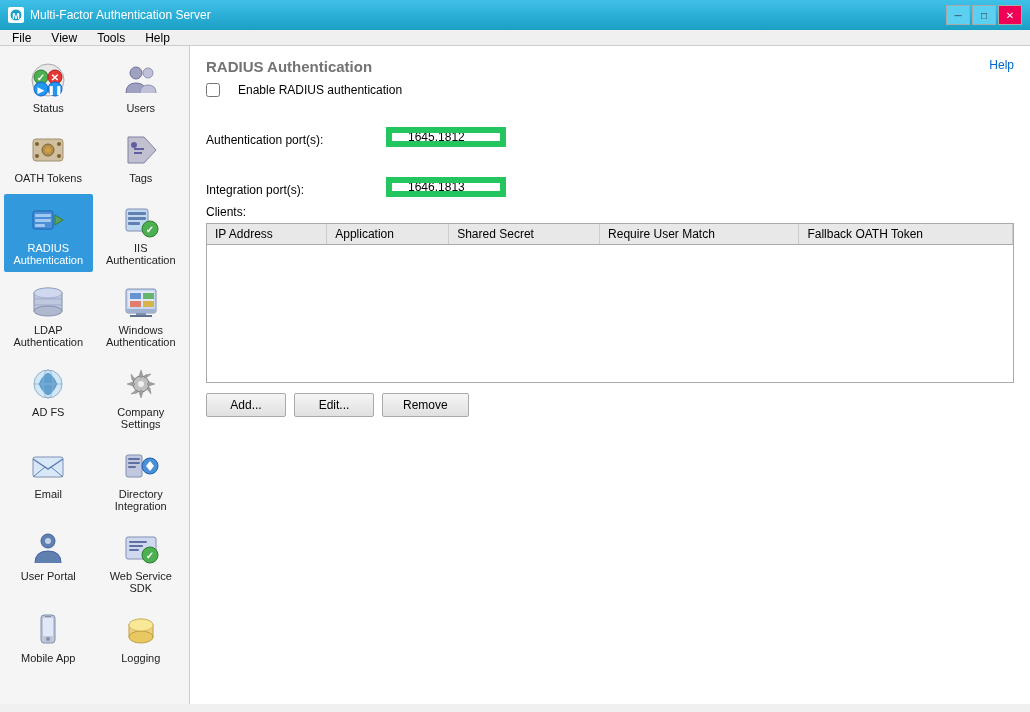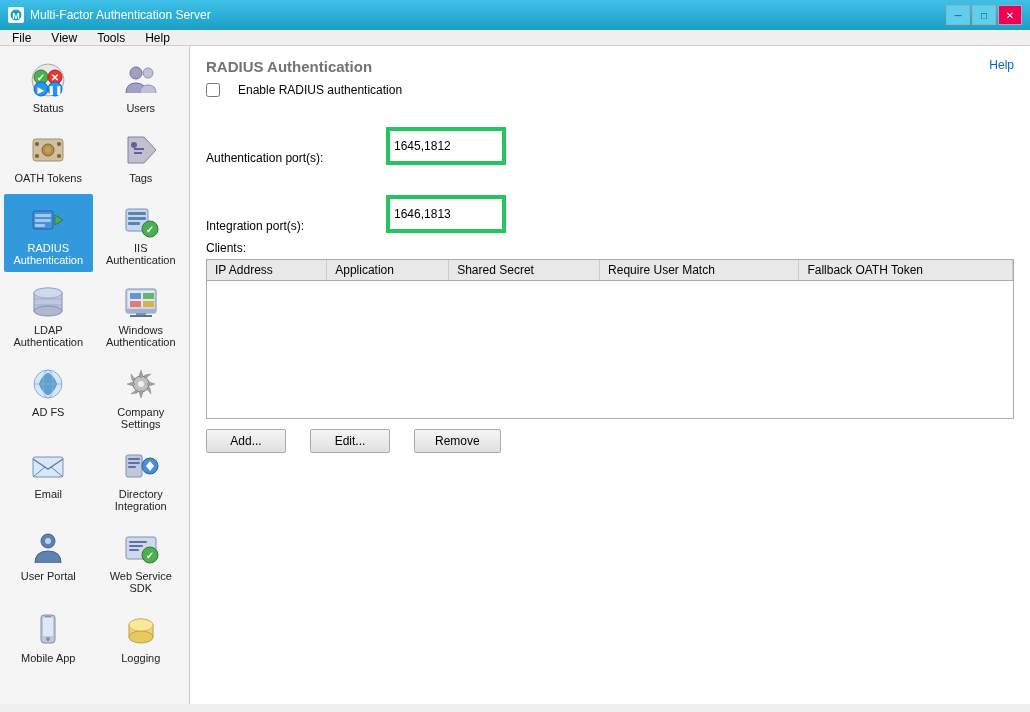--- a/index.html
+++ b/index.html
@@ -107,21 +107,21 @@
       cursor: pointer;
       font-size: 12px;
       margin-right: 2px;
       border-radius: 3px 3px 0 0;
     }
     .tab.active { background: white; border-bottom: 1px solid white; margin-bottom: -1px; }
 
     
     .form-row { display: flex; align-items: flex-end; margin-bottom: 8px; margin-top: 30px; }
     .form-label { width: 180px; font-size: 12px; }
-    .form-input { width: 120px; height: 38px; border: 4px solid #22c55e; padding: 2px 4px; font-size: 12px; }
+    .form-input { width: 120px; height: 20px; border: 6px solid #22c55e; padding: 2px 16px; font-size: 12px; }
 
     
     .clients-label { font-size: 12px; margin-bottom: 4px; }
     .clients-table-wrap {
       border: 1px solid #aaa;
       width: 100%;
       height: 160px;
       overflow: auto;
       margin-bottom: 10px;
     }
@@ -135,21 +135,21 @@
       border-bottom: 1px solid #aaa;
       border-right: 1px solid #ccc;
       padding: 3px 8px;
       text-align: left;
       font-weight: normal;
       font-size: 12px;
       white-space: nowrap;
     }
 
     
-    .button-row { display: flex; gap: 24px; }
+    .button-row { display: flex; gap: 8px; }
     .btn {
       padding: 4px 20px;
       border: 1px solid #aaa;
       background: linear-gradient(to bottom, #f5f5f5, #e0e0e0);
       cursor: pointer;
       font-size: 12px;
       border-radius: 2px;
       min-width: 80px;
       text-align: center;
     }

